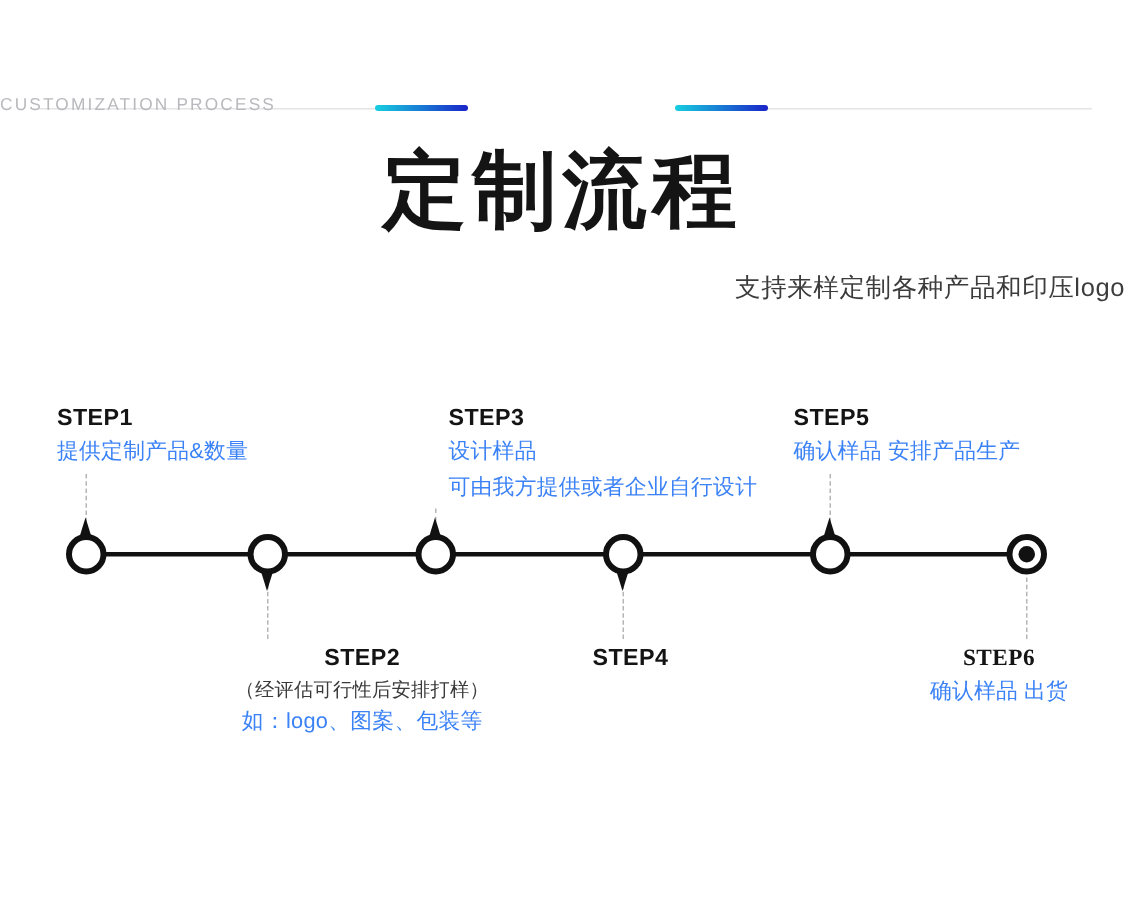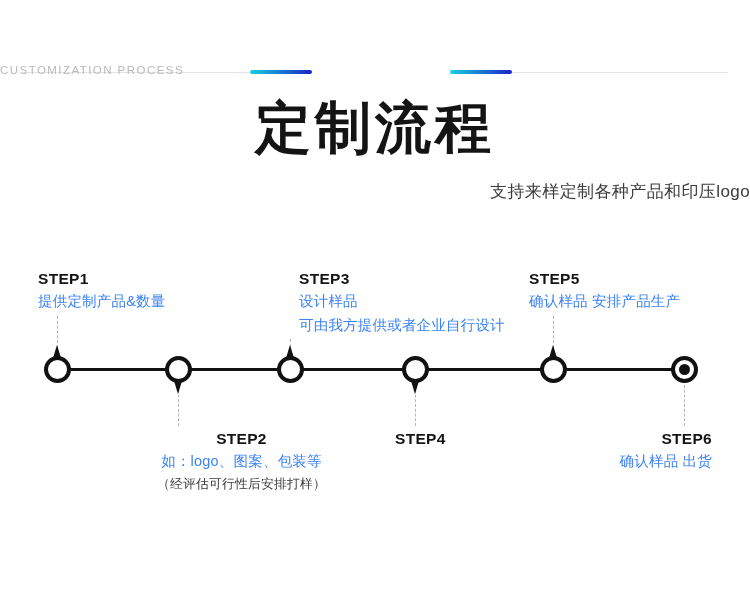--- a/index.html
+++ b/index.html
@@ -174,21 +174,21 @@
     font-size: 14.5px;
     color: #3b82f6;
     line-height: 1.62;
     letter-spacing: 0.2px;
   }
   .label .desc.small {
     font-size: 12.8px;
     color: #3a3a3a;
     line-height: 1.55;
   }
-  .label.ralign { text-align: right; }
+  .label.ralign { text-align: center; font-family: Liberation Serif, serif; }
 </style>
 </head>
 <body>
 
 <div class="eyebrow">
   <div class="eyebrow-rule left" style="background: rgb(228, 228, 230);"></div>
   <div class="eyebrow-rule right" style="background: rgb(228, 228, 230);"></div>
   <div class="eyebrow-dash left" style="background: linear-gradient(90deg, rgb(23, 207, 224) 0%, rgb(26, 36, 200) 100%);"></div>
   <div class="eyebrow-dash right" style="background: linear-gradient(90deg, rgb(23, 207, 224) 0%, rgb(26, 36, 200) 100%);"></div>
   <div class="eyebrow-label" style="color: rgb(185, 185, 189);">CUSTOMIZATION PROCESS</div>
@@ -205,22 +205,22 @@
     <div class="label" style="left: 38px; top: 268px;">
       <div class="step">STEP1</div>
       <div class="desc">提供定制产品&amp;数量</div>
     </div>
     <div class="connector" style="left: 57px; border-left-color: rgb(181, 181, 181); top: 315.953px; height: 37.0469px;"></div>
     <div class="node down" style="left: 178px; border-color: rgb(17, 17, 17);">
       <div class="tail" style="border-top-color: rgb(17, 17, 17);"></div>
     </div>
     <div class="label" style="left: 157px; top: 428px; text-align: center;">
       <div class="step">STEP2</div>
+      <div class="desc small">（经评估可行性后安排打样）</div>
       <div class="desc">如：logo、图案、包装等</div>
-      <div class="desc small">（经评估可行性后安排打样）</div>
     </div>
     <div class="connector" style="left: 178px; border-left-color: rgb(181, 181, 181); top: 385px; height: 41px;"></div>
     <div class="node up" style="left: 290px; border-color: rgb(17, 17, 17);">
       <div class="tail" style="border-bottom-color: rgb(17, 17, 17);"></div>
     </div>
     <div class="label" style="left: 275px; top: 268px; margin-left: 24px;">
       <div class="step">STEP3</div>
       <div class="desc">设计样品</div>
       <div class="desc">可由我方提供或者企业自行设计</div>
     </div>

